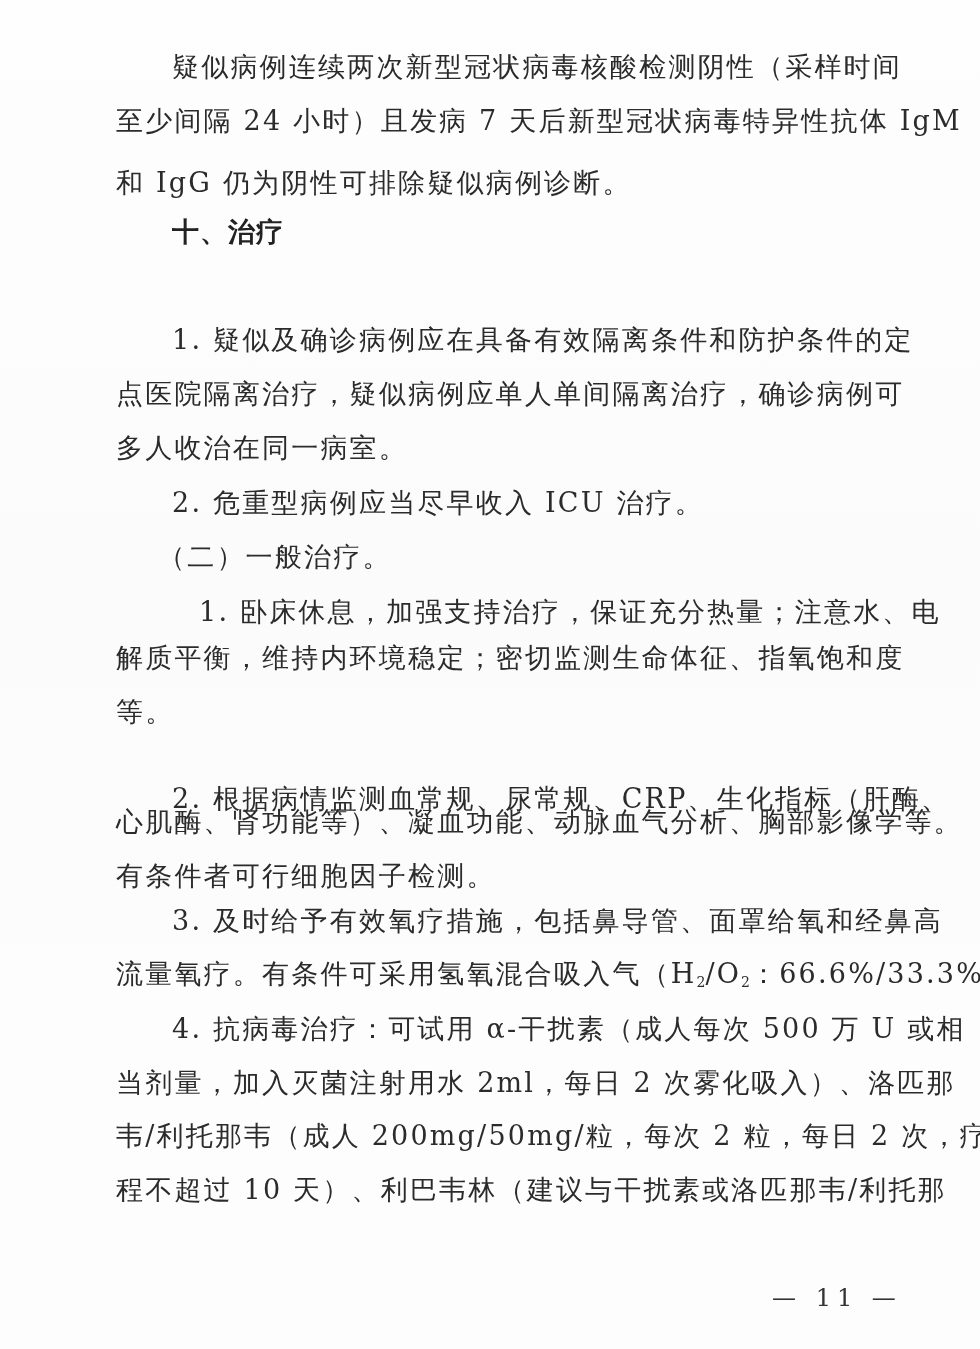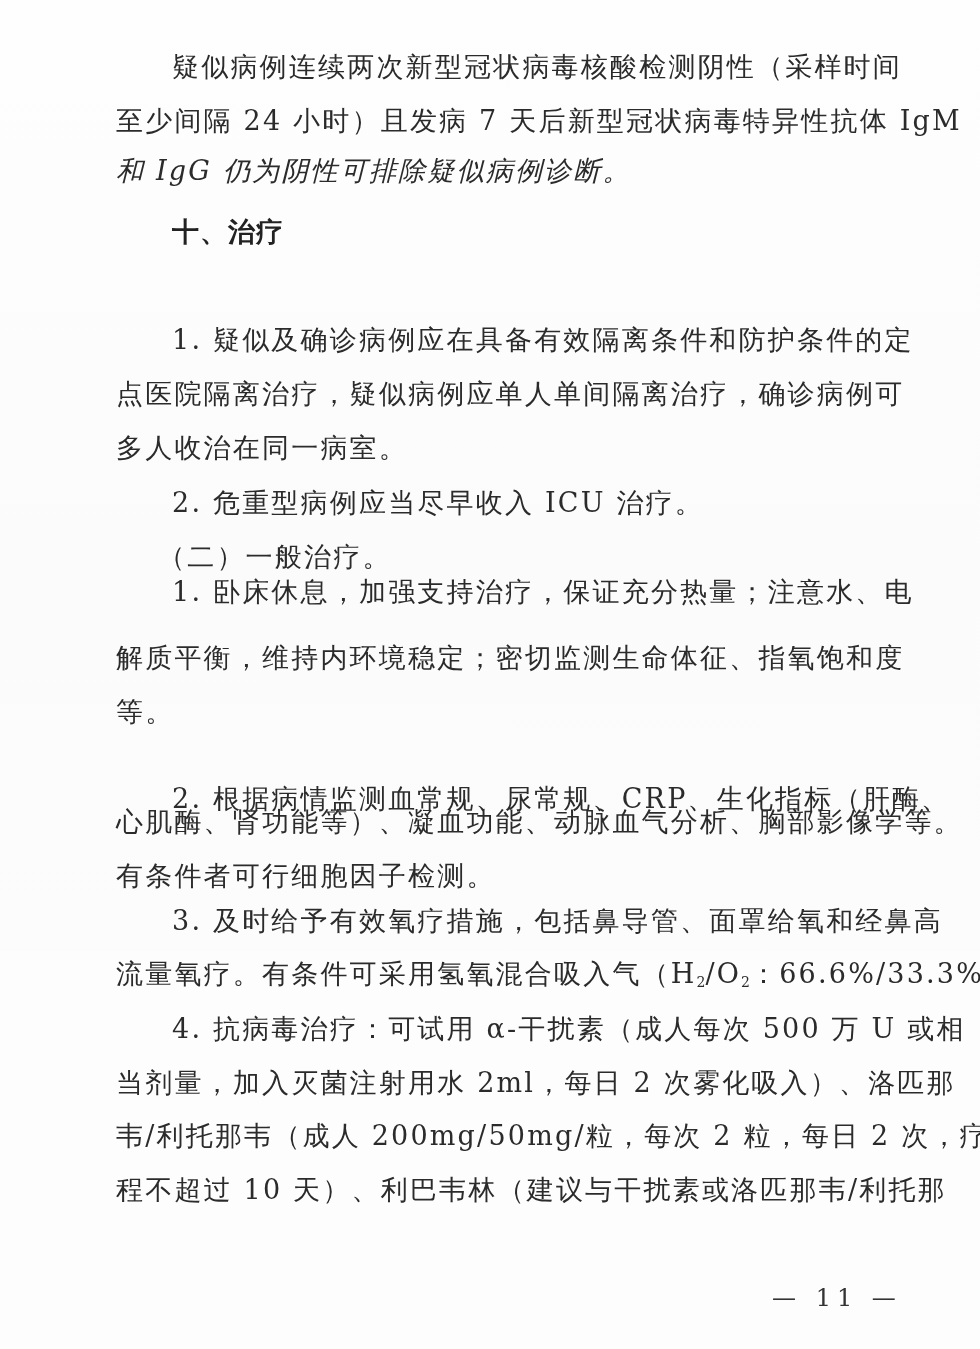--- a/index.html
+++ b/index.html
@@ -59,38 +59,38 @@
     sub { font-size: 14px; vertical-align: -4px; letter-spacing: 0; }
   </style>
 </head>
 <body>
 
 <div class="page">
 
   <div>
     <div class="line indent" style="top:47px;">疑似病例连续两次新型冠状病毒核酸检测阴性（采样时间</div>
     <div class="line" style="top:101px;">至少间隔 24 小时）且发病 7 天后新型冠状病毒特异性抗体 IgM</div>
-    <div class="line last" style="top:151px;font-style:italic;">和 IgG 仍为阴性可排除疑似病例诊断。</div>
+    <div class="line last" style="top:163px;">和 IgG 仍为阴性可排除疑似病例诊断。</div>
   </div>
 
   <div class="line indent last heading" style="top:212px;">十、治疗</div>
 
 
   <div>
     <div class="line indent" style="top:320px;">1. 疑似及确诊病例应在具备有效隔离条件和防护条件的定</div>
     <div class="line" style="top:374px;">点医院隔离治疗，疑似病例应单人单间隔离治疗，确诊病例可</div>
     <div class="line last" style="top:428px;">多人收治在同一病室。</div>
   </div>
 
   <div class="line indent last" style="top:483px;">2. 危重型病例应当尽早收入 ICU 治疗。</div>
 
   <div class="line sub-indent" style="top:537px;">（二）一般治疗。</div>
 
   <div>
-    <div class="line indent" style="top:572px;">1. 卧床休息，加强支持治疗，保证充分热量；注意水、电</div>
+    <div class="line indent" style="top:592px;margin-left:27px;">1. 卧床休息，加强支持治疗，保证充分热量；注意水、电</div>
     <div class="line" style="top:638px;">解质平衡，维持内环境稳定；密切监测生命体征、指氧饱和度</div>
     <div class="line last" style="top:692px;">等。</div>
   </div>
 
   <div>
     <div class="line indent" style="top:748px;margin-top:31px;">2. 根据病情监测血常规、尿常规、CRP、生化指标（肝酶、</div>
     <div class="line" style="top:802px;">心肌酶、肾功能等）、凝血功能、动脉血气分析、胸部影像学等。</div>
     <div class="line last" style="top:856px;">有条件者可行细胞因子检测。</div>
   </div>
 

